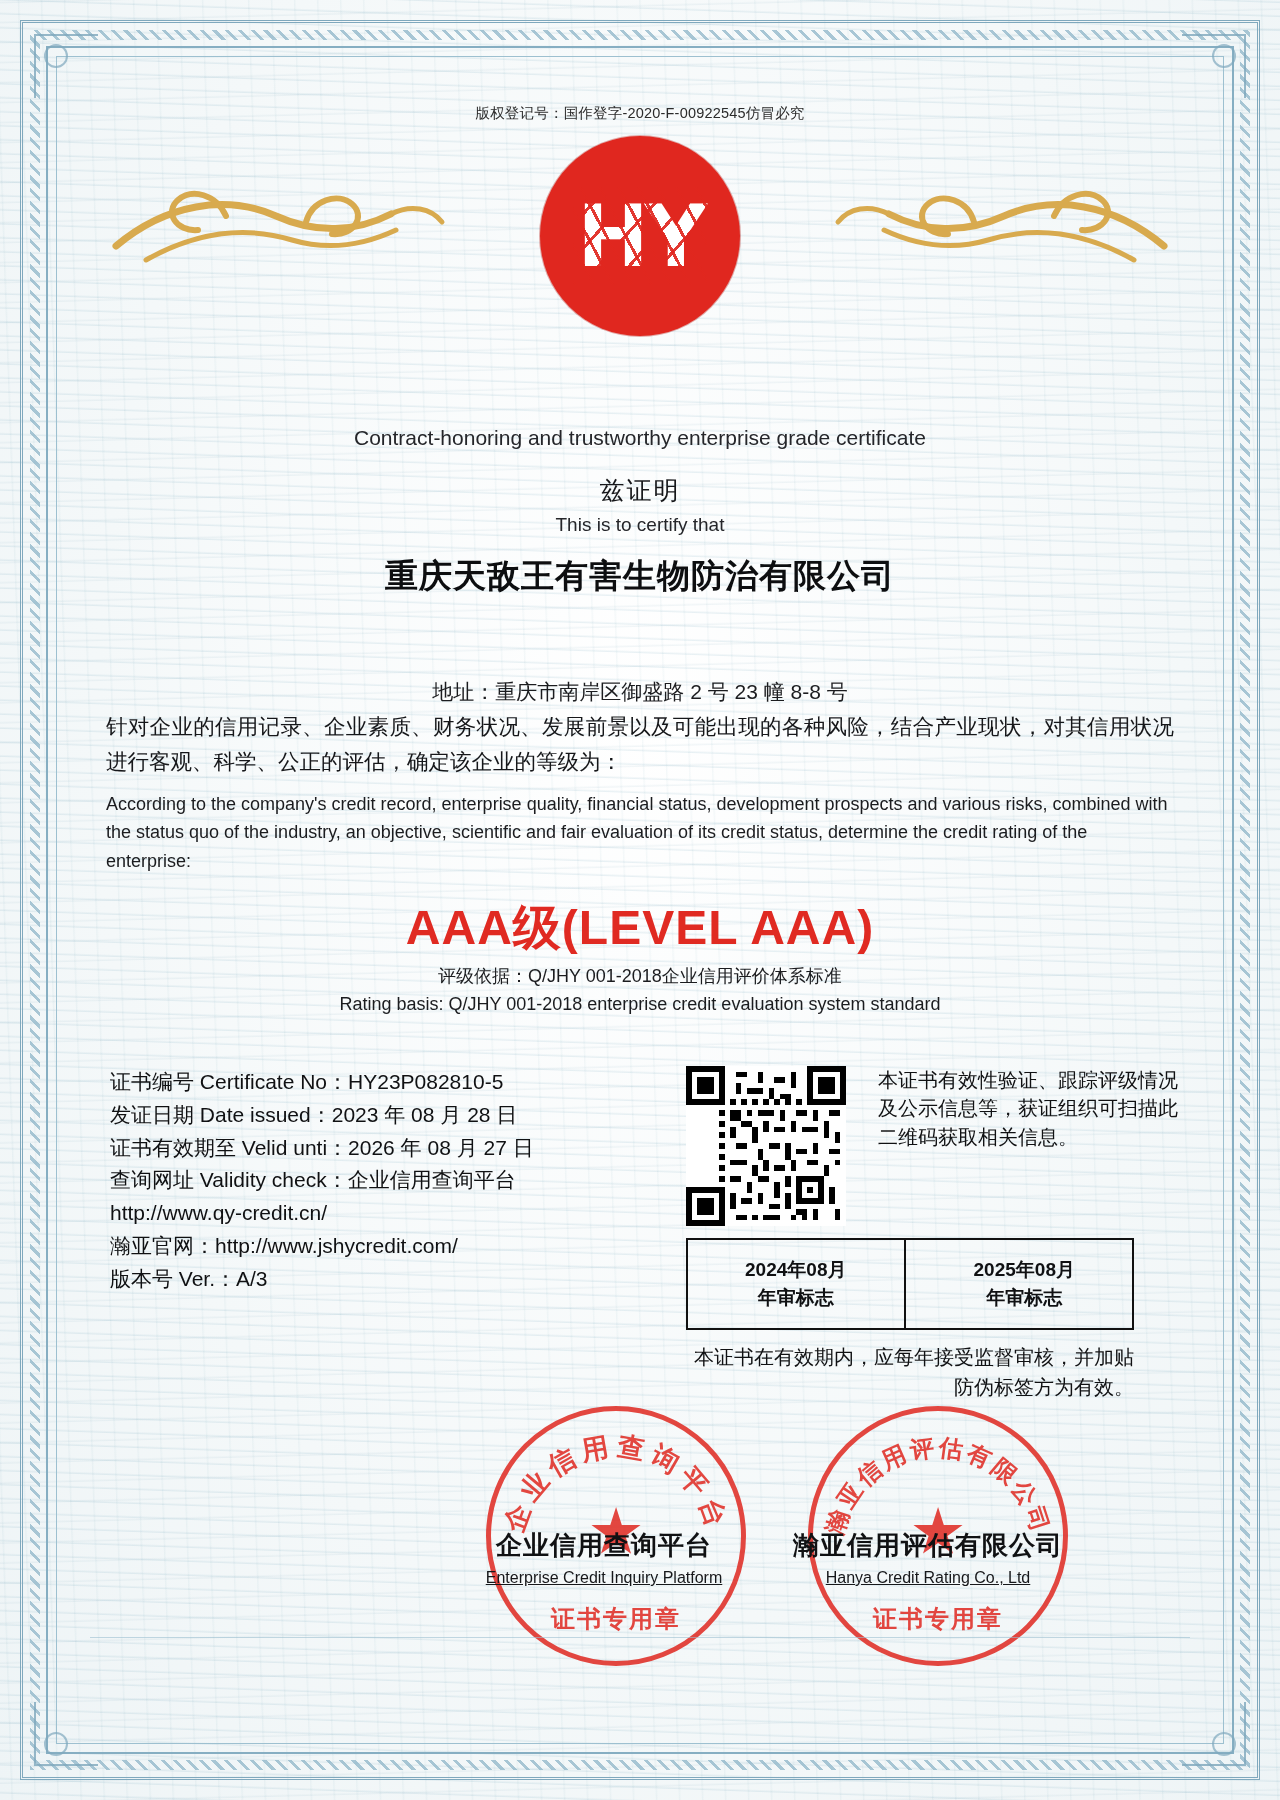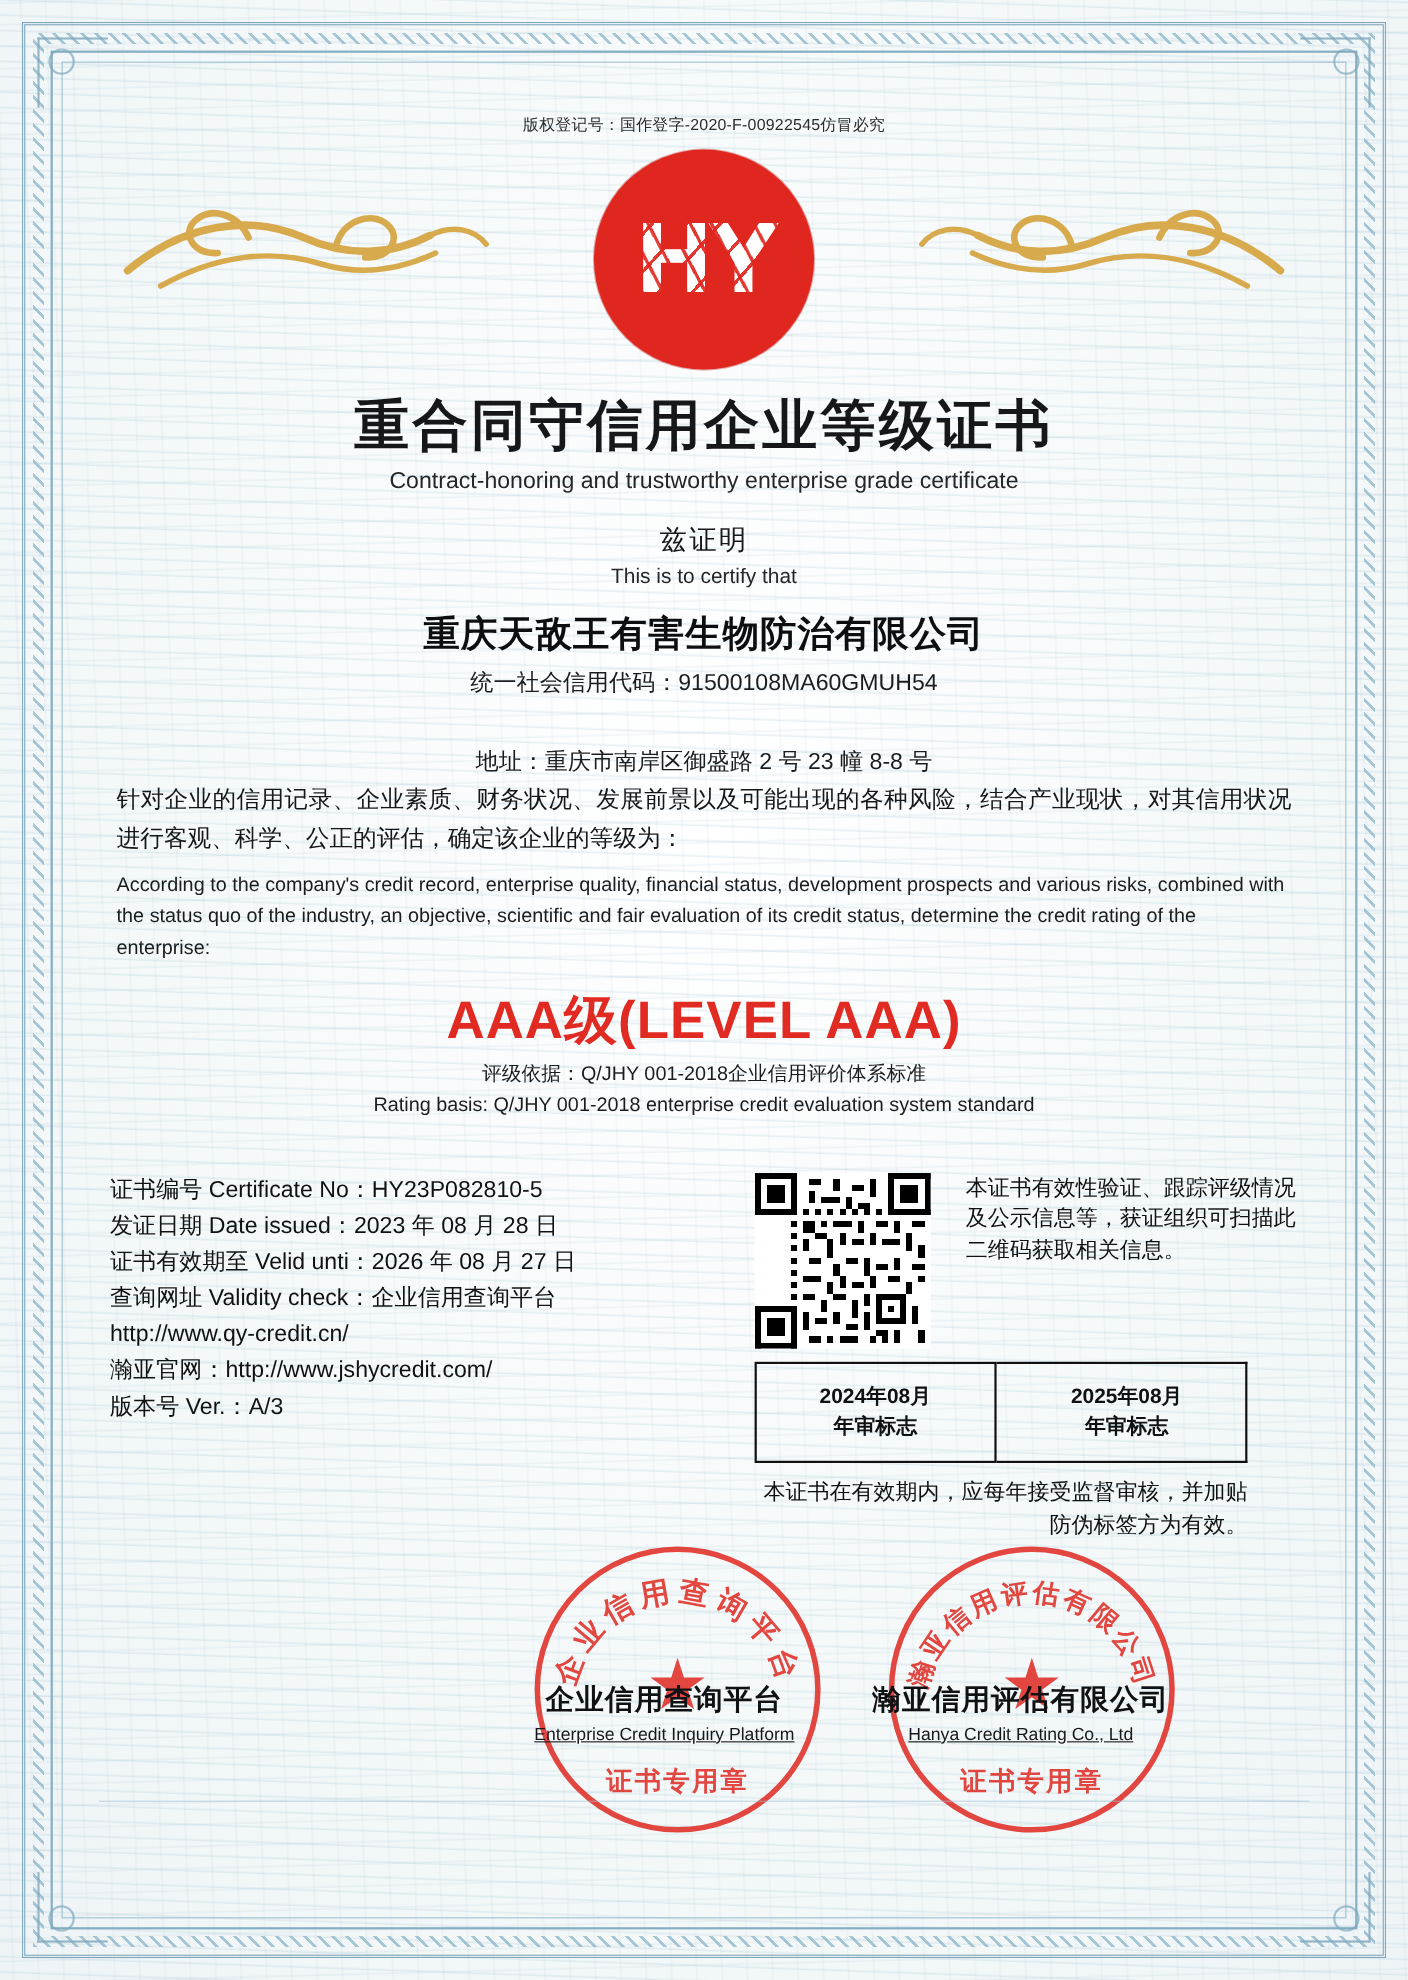--- a/index.html
+++ b/index.html
@@ -283,21 +283,21 @@
     left: 0; right: 0;
     text-align: center;
     font-size: 18px;
     color: #1b1c1f;
   }
 
   
   .details {
     position: absolute;
     top: 1000px;
-    left: 34px;
+    left: 44px;
     width: 560px;
     font-size: 21px;
     line-height: 1.56;
     color: #101113;
   }
   .details .row { white-space: nowrap; }
 
   
   .qr-block {
     position: absolute;
@@ -479,27 +479,25 @@
         <g fill="none" stroke="currentColor" stroke-width="7" stroke-linecap="round">
           <path d="M10,72 C60,30 120,20 170,42 C210,60 250,58 285,40"></path>
           <path d="M40,86 C90,58 140,52 186,66 C220,76 256,72 290,56" stroke-width="5"></path>
           <path d="M120,42 C110,20 86,14 72,26 C58,38 70,58 92,56" stroke-width="6"></path>
           <path d="M200,48 C206,26 232,18 246,30 C260,42 248,62 226,60" stroke-width="6"></path>
           <path d="M285,40 C305,30 325,34 336,48" stroke-width="5"></path>
         </g>
       </svg>
     </div>
 
-    <div class="title-cn">重合同守信用企业等级证书</div>
     <div class="title-en">Contract-honoring and trustworthy enterprise grade certificate</div>
     <div class="certify-cn">兹证明</div>
     <div class="certify-en">This is to certify that</div>
 
     <div class="company-name">重庆天敌王有害生物防治有限公司</div>
-    <div class="credit-code">统一社会信用代码：91500108MA60GMUH54</div>
     <div class="address">地址：重庆市南岸区御盛路 2 号 23 幢 8-8 号</div>
 
     <div class="para-cn">针对企业的信用记录、企业素质、财务状况、发展前景以及可能出现的各种风险，结合产业现状，对其信用状况进行客观、科学、公正的评估，确定该企业的等级为：</div>
     <div class="para-en">According to the company's credit record, enterprise quality, financial status, development prospects and various risks, combined with the status quo of the industry, an objective, scientific and fair evaluation of its credit status, determine the credit rating of the enterprise:</div>
 
     <div class="level">AAA级(LEVEL AAA)</div>
     <div class="basis-cn">评级依据：Q/JHY 001-2018企业信用评价体系标准</div>
     <div class="basis-en">Rating basis: Q/JHY 001-2018 enterprise credit evaluation system standard</div>
 
     <div class="details">

